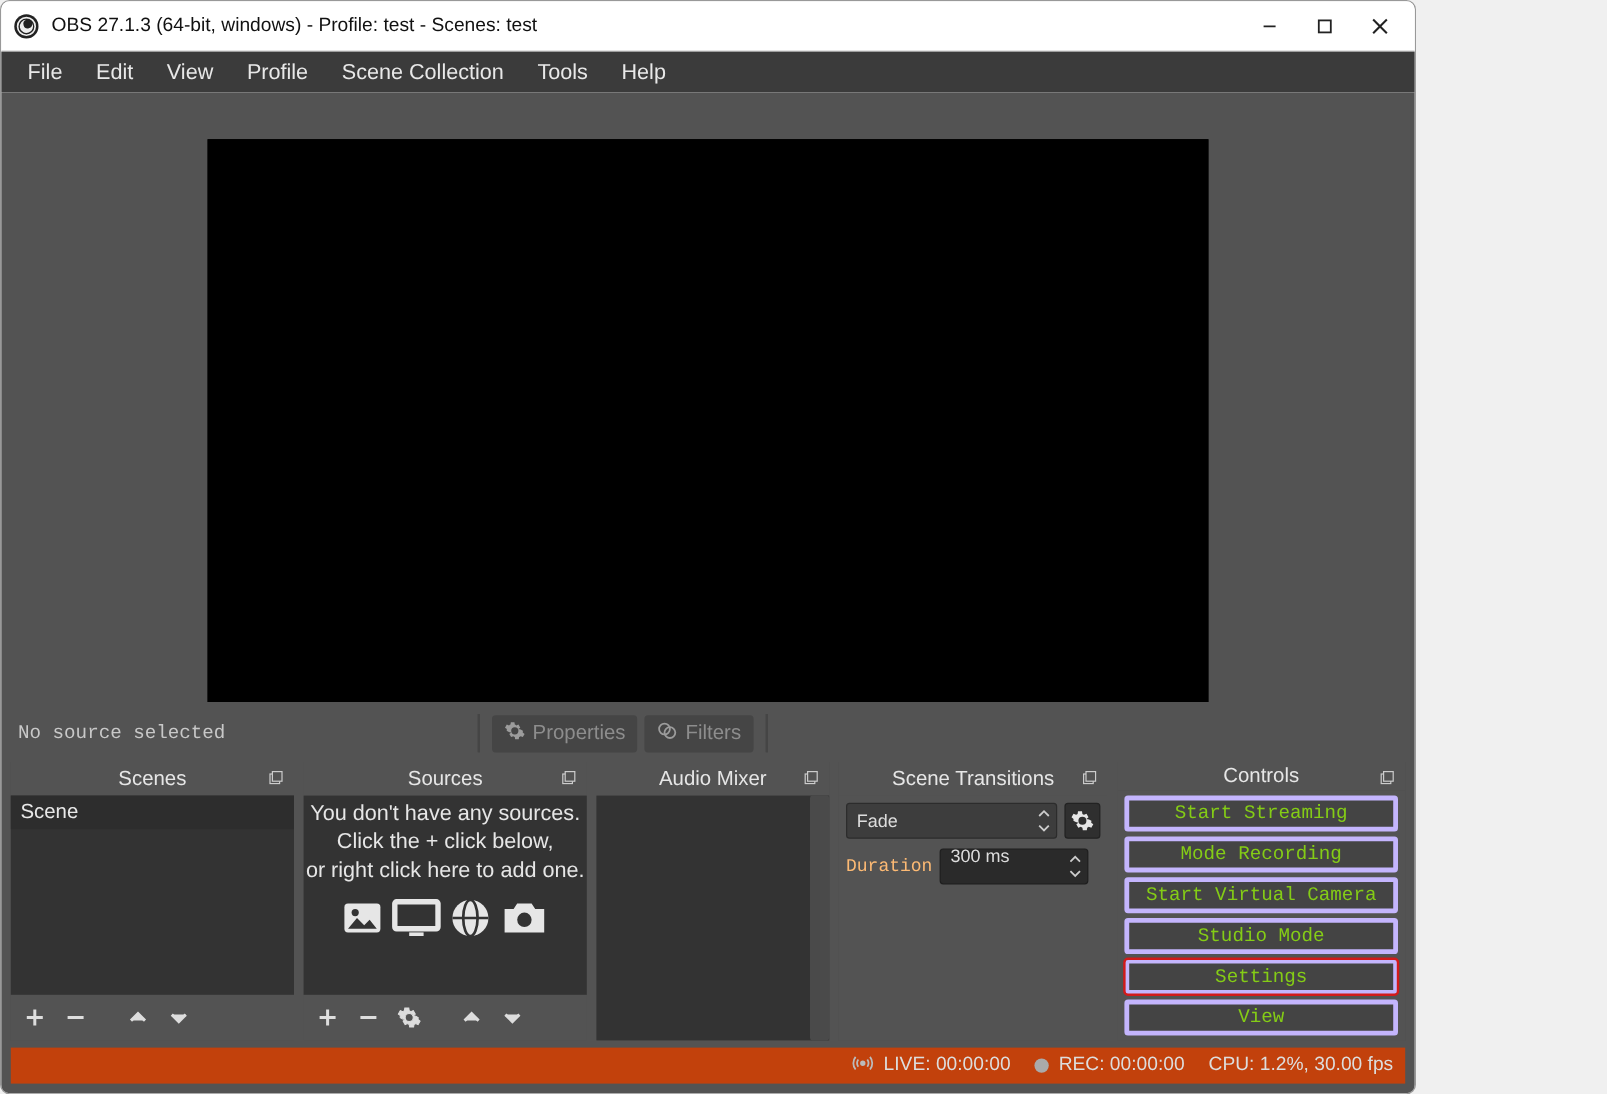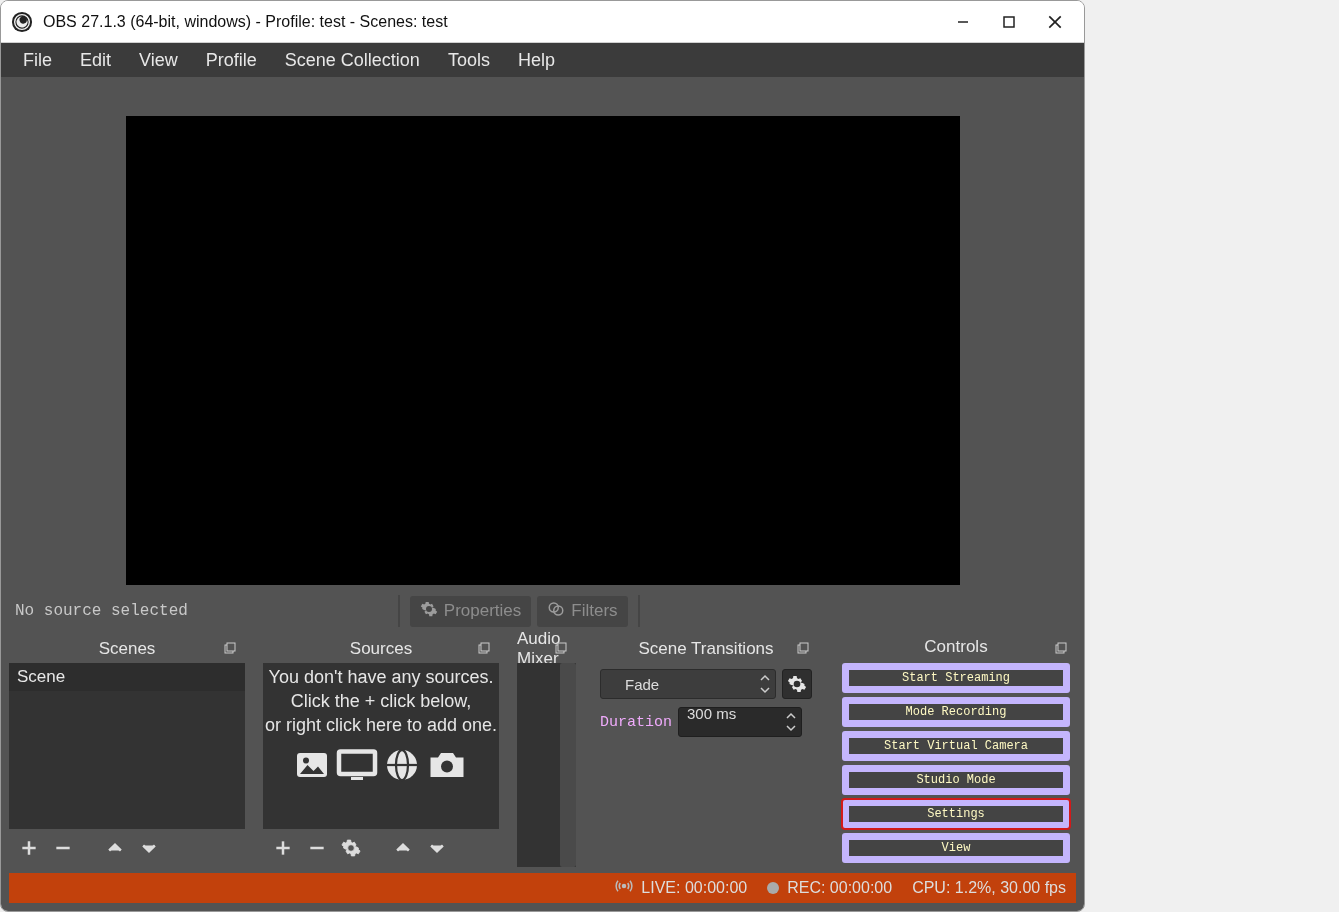--- a/index.html
+++ b/index.html
@@ -1,19 +1,19 @@
 <!DOCTYPE html>
 <html><head>
 <meta charset="utf-8">
 <style>
 * { margin: 0; padding: 0; box-sizing: border-box; font-family: "Segoe UI", Arial, sans-serif; }
 html, body { width: 1339px; height: 912px; background: #f0f0f0; overflow: hidden; }
 
 .window {
-  width: 1085px; height: 912px;
+  width: 1180px; height: 912px;
   background: #fff;
   border: 1px solid #999;
   border-radius: 8px;
   display: flex; flex-direction: column;
   overflow: hidden;
 }
 
 
 .titlebar {
   height: 42px; background: #fff; display: flex; align-items: center;
@@ -52,21 +52,21 @@
 .divider-v { width: 2px; height: 32px; background: #454545; }
 .toolbar-buttons { display: flex; gap: 6px; }
 .tool-btn {
   background: #454545; color: #8d8d8d; border: none; border-radius: 3px;
   padding: 4px 10px; font-size: 17px; display: flex; align-items: center; gap: 6px;
   font-family: "Consolas","Courier New",monospace; cursor: pointer;
 }
 .tool-btn svg { fill: #9c9c9c; }
 
 
-.docks { display: flex; gap: 18px; height: 232px; }
+.docks { display: flex; gap: 8px; height: 232px; }
 .dock {
   background: #535353; display: flex; flex-direction: column;
   border: none;
 }
 .dock-header {
   height: 28px; background: #535353; display: flex; align-items: center; justify-content: center;
   color: #e6e6e6; font-size: 17px; position: relative;
 }
 .popout {
   position: absolute; right: 6px; top: 4px; width: 18px; height: 18px; cursor: pointer;
@@ -98,42 +98,42 @@
 .mixer { flex: 1; }
 .mixer .dock-body { background: #333; }
 .mixer-scroll { position: absolute; right: 0; top: 0; bottom: 0; width: 16px; background: #4a4a4a; border-radius: 2px; }
 
 
 .transitions { width: 224px; }
 .transitions .dock-body { background: #535353; padding: 6px 6px 0 6px; gap: 8px; }
 .trans-row { display: flex; align-items: center; gap: 6px; }
 .combo {
   flex: 1; background: #3d3d3d; border: 1px solid #2c2c2c; border-radius: 3px;
-  color: #ddd; height: 30px; display: flex; align-items: center; padding: 0 24px;
+  color: #ddd; height: 30px; display: flex; align-items: center; padding: 0 8px;
   font-family: "Consolas","Courier New",monospace; font-size: 15px; position: relative;
 }
 .combo-spin { width: 16px; display: flex; flex-direction: column; position: absolute; right: 2px; top: 2px; bottom: 2px; }
 .combo-spin div { flex: 1; display: flex; align-items: center; justify-content: center; }
 .gear-btn {
   width: 30px; height: 30px; background: #2f2f2f; border: 1px solid #222; border-radius: 3px;
   display: flex; align-items: center; justify-content: center; cursor: pointer;
 }
-.dur-label { color: #f0abfc; font-family: "Consolas","Courier New",monospace; font-size: 15px; }
+.dur-label { color: #fdba74; font-family: "Consolas","Courier New",monospace; font-size: 15px; }
 .spin {
   background: #2a2a2a; color: #ddd; border: 1px solid #1f1f1f; border-radius: 3px;
   height: 30px; width: 124px; display: flex; align-items: center; padding: 0 24px 18px 8px;
   font-family: "Consolas","Courier New",monospace; font-size: 15px; position: relative;
 }
 
 
 .controls { width: 240px; }
 .controls .dock-body { background: #535353; padding: 4px 6px; gap: 4px; }
 .ctrl-btn {
-  background: #444; color: #fef9c3; border: 7px solid #c4b5fd; border-radius: 3px;
-  height: 30px; font-family: "Consolas","Courier New",monospace; font-size: 12px;
+  background: #444; color: #84cc16; border: 4px solid #c4b5fd; border-radius: 3px;
+  height: 30px; font-family: "Consolas","Courier New",monospace; font-size: 16px;
   cursor: pointer;
 }
 .ctrl-btn.highlight { outline: 2px solid #d21a1a; outline-offset: -1px; }
 
 
 .statusbar {
   height: 30px; background: #c2410c; display: flex; align-items: center;
   color: #ddd; font-family: "Consolas","Courier New",monospace; font-size: 16px;
   padding: 0 10px; gap: 20px; justify-content: flex-end;
 }

